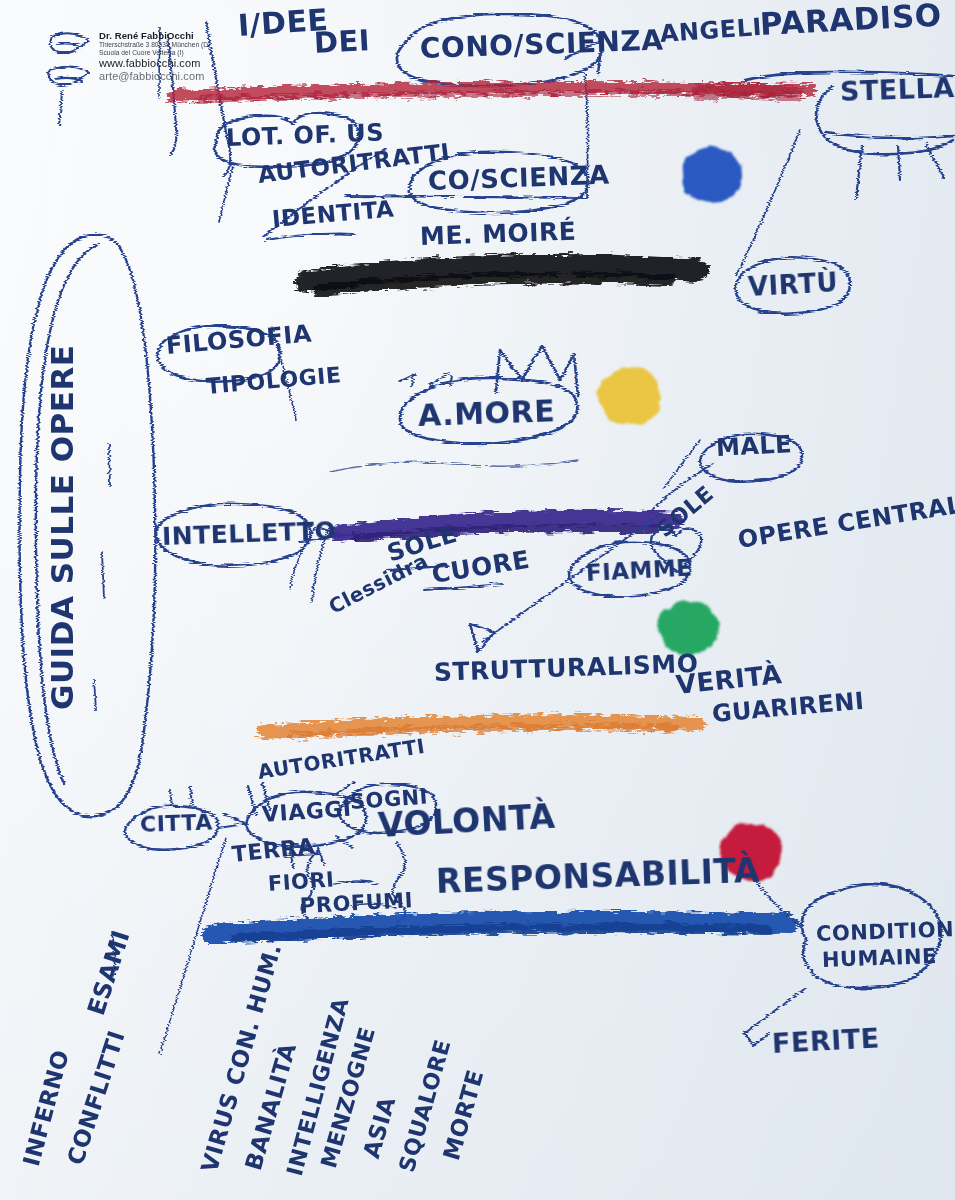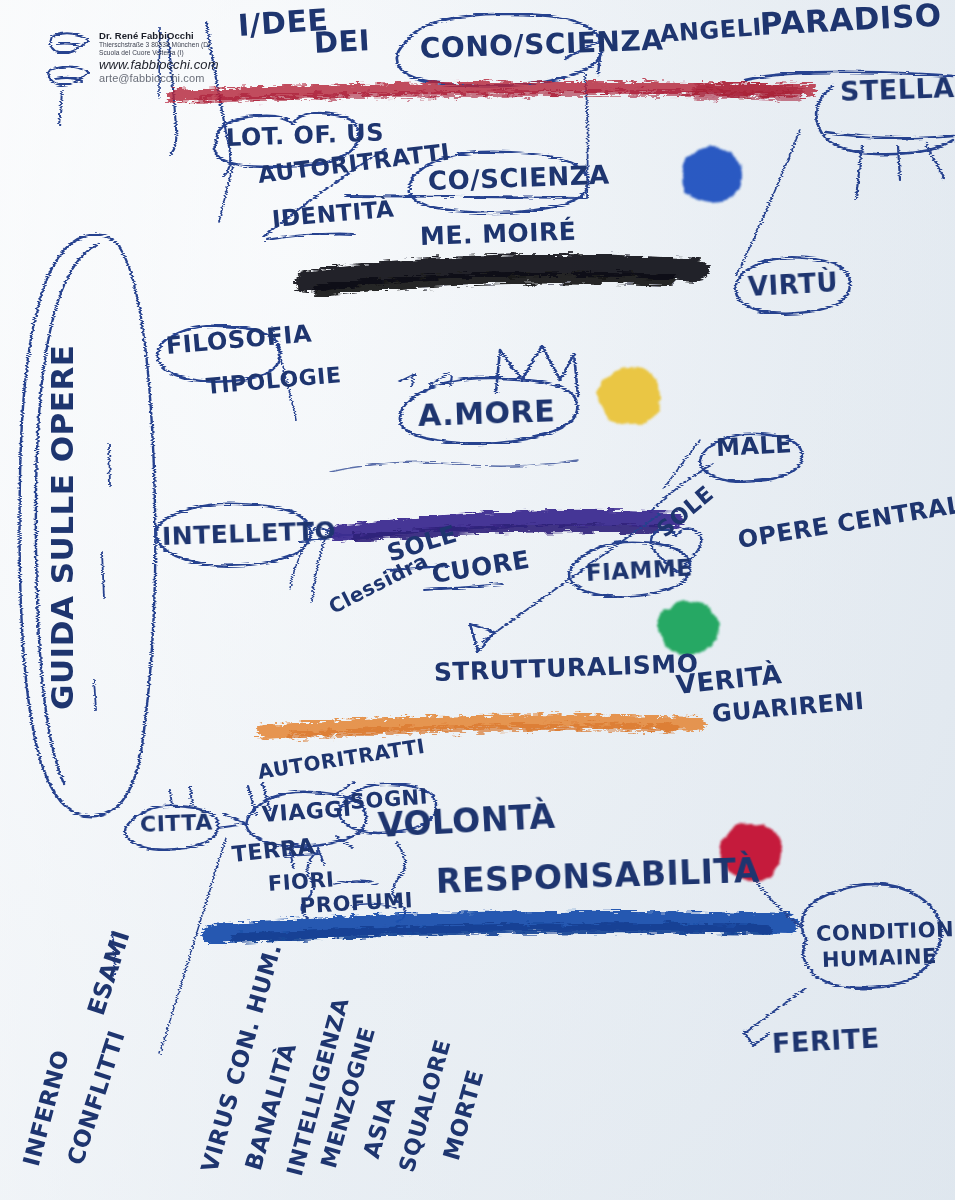--- a/index.html
+++ b/index.html
@@ -34,21 +34,21 @@
   .ink-dark{color:#1e356f;}
 
   
   #letterhead{
     position:absolute;left:99px;top:30px;width:122px;
     color:#2c2f3a;line-height:1.18;
     font-family:"Liberation Sans",sans-serif;
   }
   #letterhead .nm{font-size:9.5px;font-weight:bold;letter-spacing:.1px;color:#1b1e28;}
   #letterhead .ad{font-size:6.6px;color:#3a3f4d;letter-spacing:.05px;}
-  #letterhead .web{font-size:13px;color:#21242e;letter-spacing:.1px;font-style:italic;}
+  #letterhead .web{font-size:11px;color:#21242e;letter-spacing:.1px;}
   #letterhead .mail{font-size:11px;color:#4a4f5c;letter-spacing:.1px;opacity:.82;}
 </style>
 </head>
 <body>
 
 <div id="sheet">
   <div id="paper"></div>
 
   <svg id="ink" viewBox="0 0 955 1200" xmlns="http://www.w3.org/2000/svg">
     <defs>

